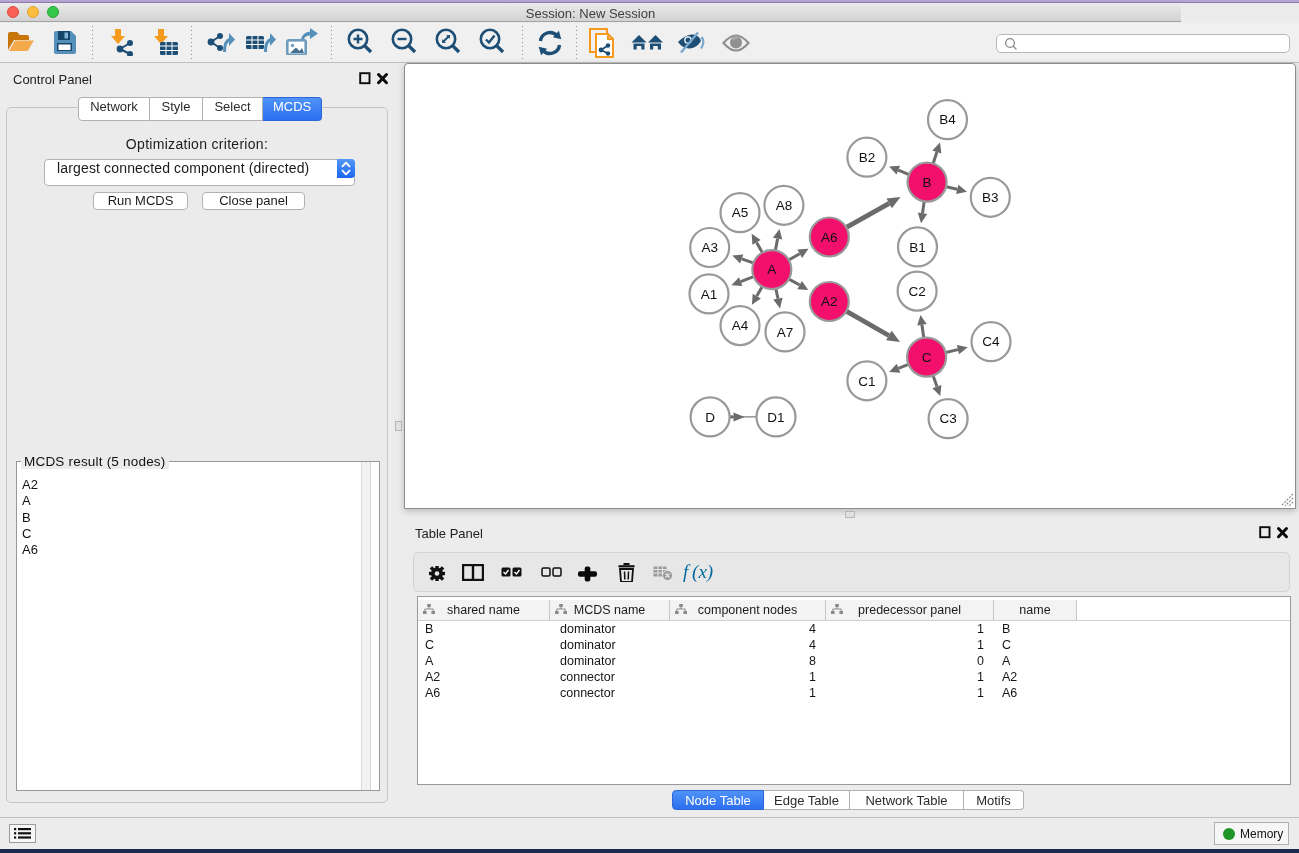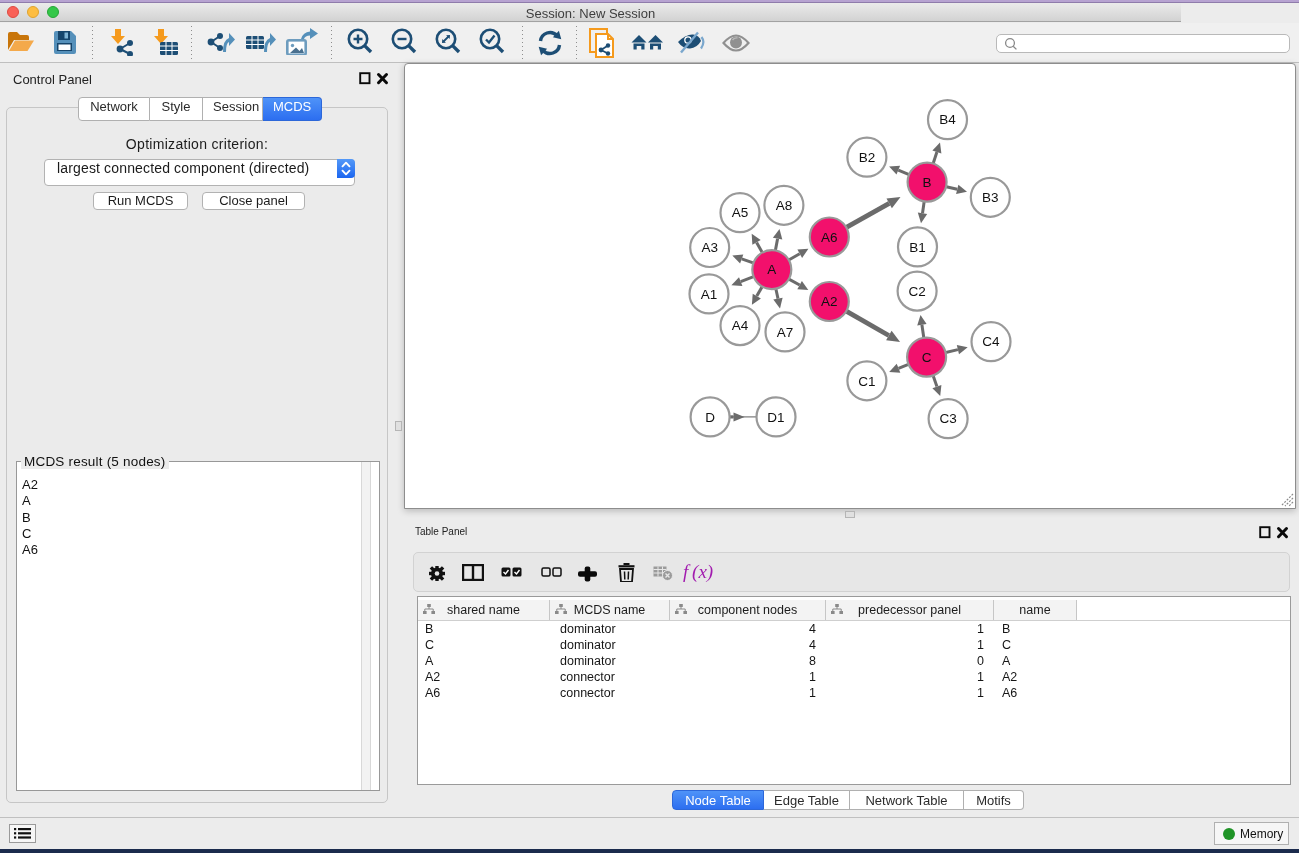--- a/index.html
+++ b/index.html
@@ -29,21 +29,21 @@
 .btn { position:absolute; height:18px; background:#fff; border:1px solid #b2b2b2; border-radius:4px; font-size:13px; color:#1c1c1c; text-align:center; line-height:16px; }
 #fieldset { left:16px; top:461px; width:364px; height:330px; border:1px solid #989898; background:#fff; }
 #fs-legend { left:21px; top:454px; background:#ebebeb; padding:0 3px; font-size:13.5px; letter-spacing:0.2px; color:#111; }
 #fs-scroll { left:361px; top:462px; width:10px; height:328px; background:#f2f2f2; border-left:1px solid #d8d8d8; border-right:1px solid #d8d8d8; }
 #fs-list { left:22px; top:477px; font-size:13px; color:#111; line-height:16.3px; }
 
 #netwin { left:404px; top:63px; width:892px; height:446px; background:#fff; border:1px solid #8d8d8d; border-radius:4px 4px 0 0; box-shadow:0 2px 7px rgba(0,0,0,.22); }
 #nw-titlebar { position:absolute; left:0; top:0; width:100%; height:21px; background:linear-gradient(#ececec,#d4d4d4); border-bottom:1px solid #a6a6a6; border-radius:3px 3px 0 0; }
 #nw-titlebar .t { position:absolute; left:0; right:0; top:3px; text-align:center; font-size:13px; color:#333; }
 
-#tp-title { left:415px; top:526px; font-size:10px; color:#222; }
+#tp-title { left:415px; top:526px; font-size:13px; color:#222; }
 #tp-toolbox { left:413px; top:552px; width:877px; height:40px; background:#e7e7e7; border:1px solid #d2d2d2; border-radius:5px; }
 #tbl { left:417px; top:596px; width:874px; height:189px; background:#fff; border:1px solid #9a9a9a; }
 .hcell { position:absolute; top:3px; height:20px; background:#f3f3f3; border-right:1px solid #c6c6c6; }
 .hcell .txt { position:absolute; top:3px; width:100%; text-align:center; font-size:12.5px; color:#1c1c1c; }
 .trow { position:absolute; left:0; width:100%; height:16px; font-size:12.5px; color:#161616; }
 .trow span { position:absolute; top:1px; }
 
 #statusbar { left:0; top:817px; width:1299px; height:32px; background:#ececec; border-top:1px solid #c0c0c0; }
 #navy { left:0; top:849px; width:1299px; height:4px; background:#1b2b4d; }
 #listbtn { left:9px; top:824px; width:27px; height:19px; background:#f6f6f6; border:1px solid #9a9a9a; }
@@ -168,21 +168,21 @@
 
 <div class="abs" id="cp-title">Control Panel</div>
 <svg class="wicon" style="left:359px;top:72px" width="30" height="13" viewBox="0 0 30 13">
   <rect x="1.2" y="1.2" width="9.3" height="10" fill="none" stroke="#0a0a0a" stroke-width="1.9"></rect>
   <path d="M19.5 2.5 L27.5 10.7 M27.5 2.5 L19.5 10.7" stroke="#0a0a0a" stroke-width="3" stroke-linecap="round"></path>
 </svg>
 <div class="abs" id="cp-panel"></div>
 <div class="tabs" style="left:78px;top:97px">
   <div class="tab first" style="width:72px">Network</div>
   <div class="tab" style="width:53px">Style</div>
-  <div class="tab" style="width:60px">Session</div>
+  <div class="tab" style="width:60px">Select</div>
   <div class="tab last sel" style="width:59px">MCDS</div>
 </div>
 <div class="abs" id="opt-label">Optimization criterion:</div>
 <div class="abs" id="dd">largest connected component (directed)
   <div class="cap"><svg width="18" height="19" viewBox="0 0 18 19">
         <path d="M5.5 7.3 L9 3.7 L12.5 7.3" fill="none" stroke="#fff" stroke-width="1.9" stroke-linecap="round" stroke-linejoin="round"></path>
         <path d="M5.5 11.7 L9 15.3 L12.5 11.7" fill="none" stroke="#fff" stroke-width="1.9" stroke-linecap="round" stroke-linejoin="round"></path>
       </svg></div>
 </div>
 <div class="btn" style="left:93px;top:192px;width:95px">Run MCDS</div>
@@ -325,21 +325,21 @@
       <rect x="0.5" y="2.2" width="16" height="2.2" fill="#111"></rect>
       <path d="M2 6 L15 6 L14 19 L3 19 Z" fill="none" stroke="#111" stroke-width="1.8"></path>
       <path d="M6.5 8.5 L6.8 16.5 M10.5 8.5 L10.2 16.5" stroke="#111" stroke-width="1.5"></path>
     </svg>
     <svg style="position:absolute;left:239px;top:13px" width="20" height="15" viewBox="0 0 20 15">
       <rect x="0.5" y="0.5" width="13" height="10" fill="#9b9b9b"></rect>
       <path d="M0.5 3.5 L13.5 3.5 M0.5 7 L13.5 7 M5 0.5 L5 10.5 M9.5 0.5 L9.5 10.5" stroke="#e7e7e7" stroke-width="1"></path>
       <circle cx="14.5" cy="9.5" r="5" fill="#9b9b9b" stroke="#e7e7e7" stroke-width="1"></circle>
       <path d="M12.5 7.5 L16.5 11.5 M16.5 7.5 L12.5 11.5" stroke="#e7e7e7" stroke-width="1.4"></path>
     </svg>
-    <span style="position:absolute;left:269px;top:8px;font-family:'Liberation Serif',serif;font-style:italic;font-size:19px;color:#a21caf">f (x)</span>
+    <span style="position:absolute;left:269px;top:8px;font-family:'Liberation Serif',serif;font-style:italic;font-size:19px;color:#0369a1">f (x)</span>
   </div>
 <div class="abs" id="tbl">
   <div class="hcell" style="left:0px;width:132px">
       <span class="txt">shared name</span>
       <svg style="position:absolute;left:4px;top:3px" width="14" height="14" viewBox="0 0 14 14">
         <rect x="5.2" y="1" width="3.6" height="3" fill="#8a8a8a"></rect>
         <rect x="1" y="8" width="3.6" height="3" fill="#8a8a8a"></rect>
         <rect x="9.4" y="8" width="3.6" height="3" fill="#8a8a8a"></rect>
         <path d="M7 4 L7 6 M2.8 8 L2.8 6 L11.2 6 L11.2 8" stroke="#8a8a8a" stroke-width="1" fill="none"></path>
       </svg>

